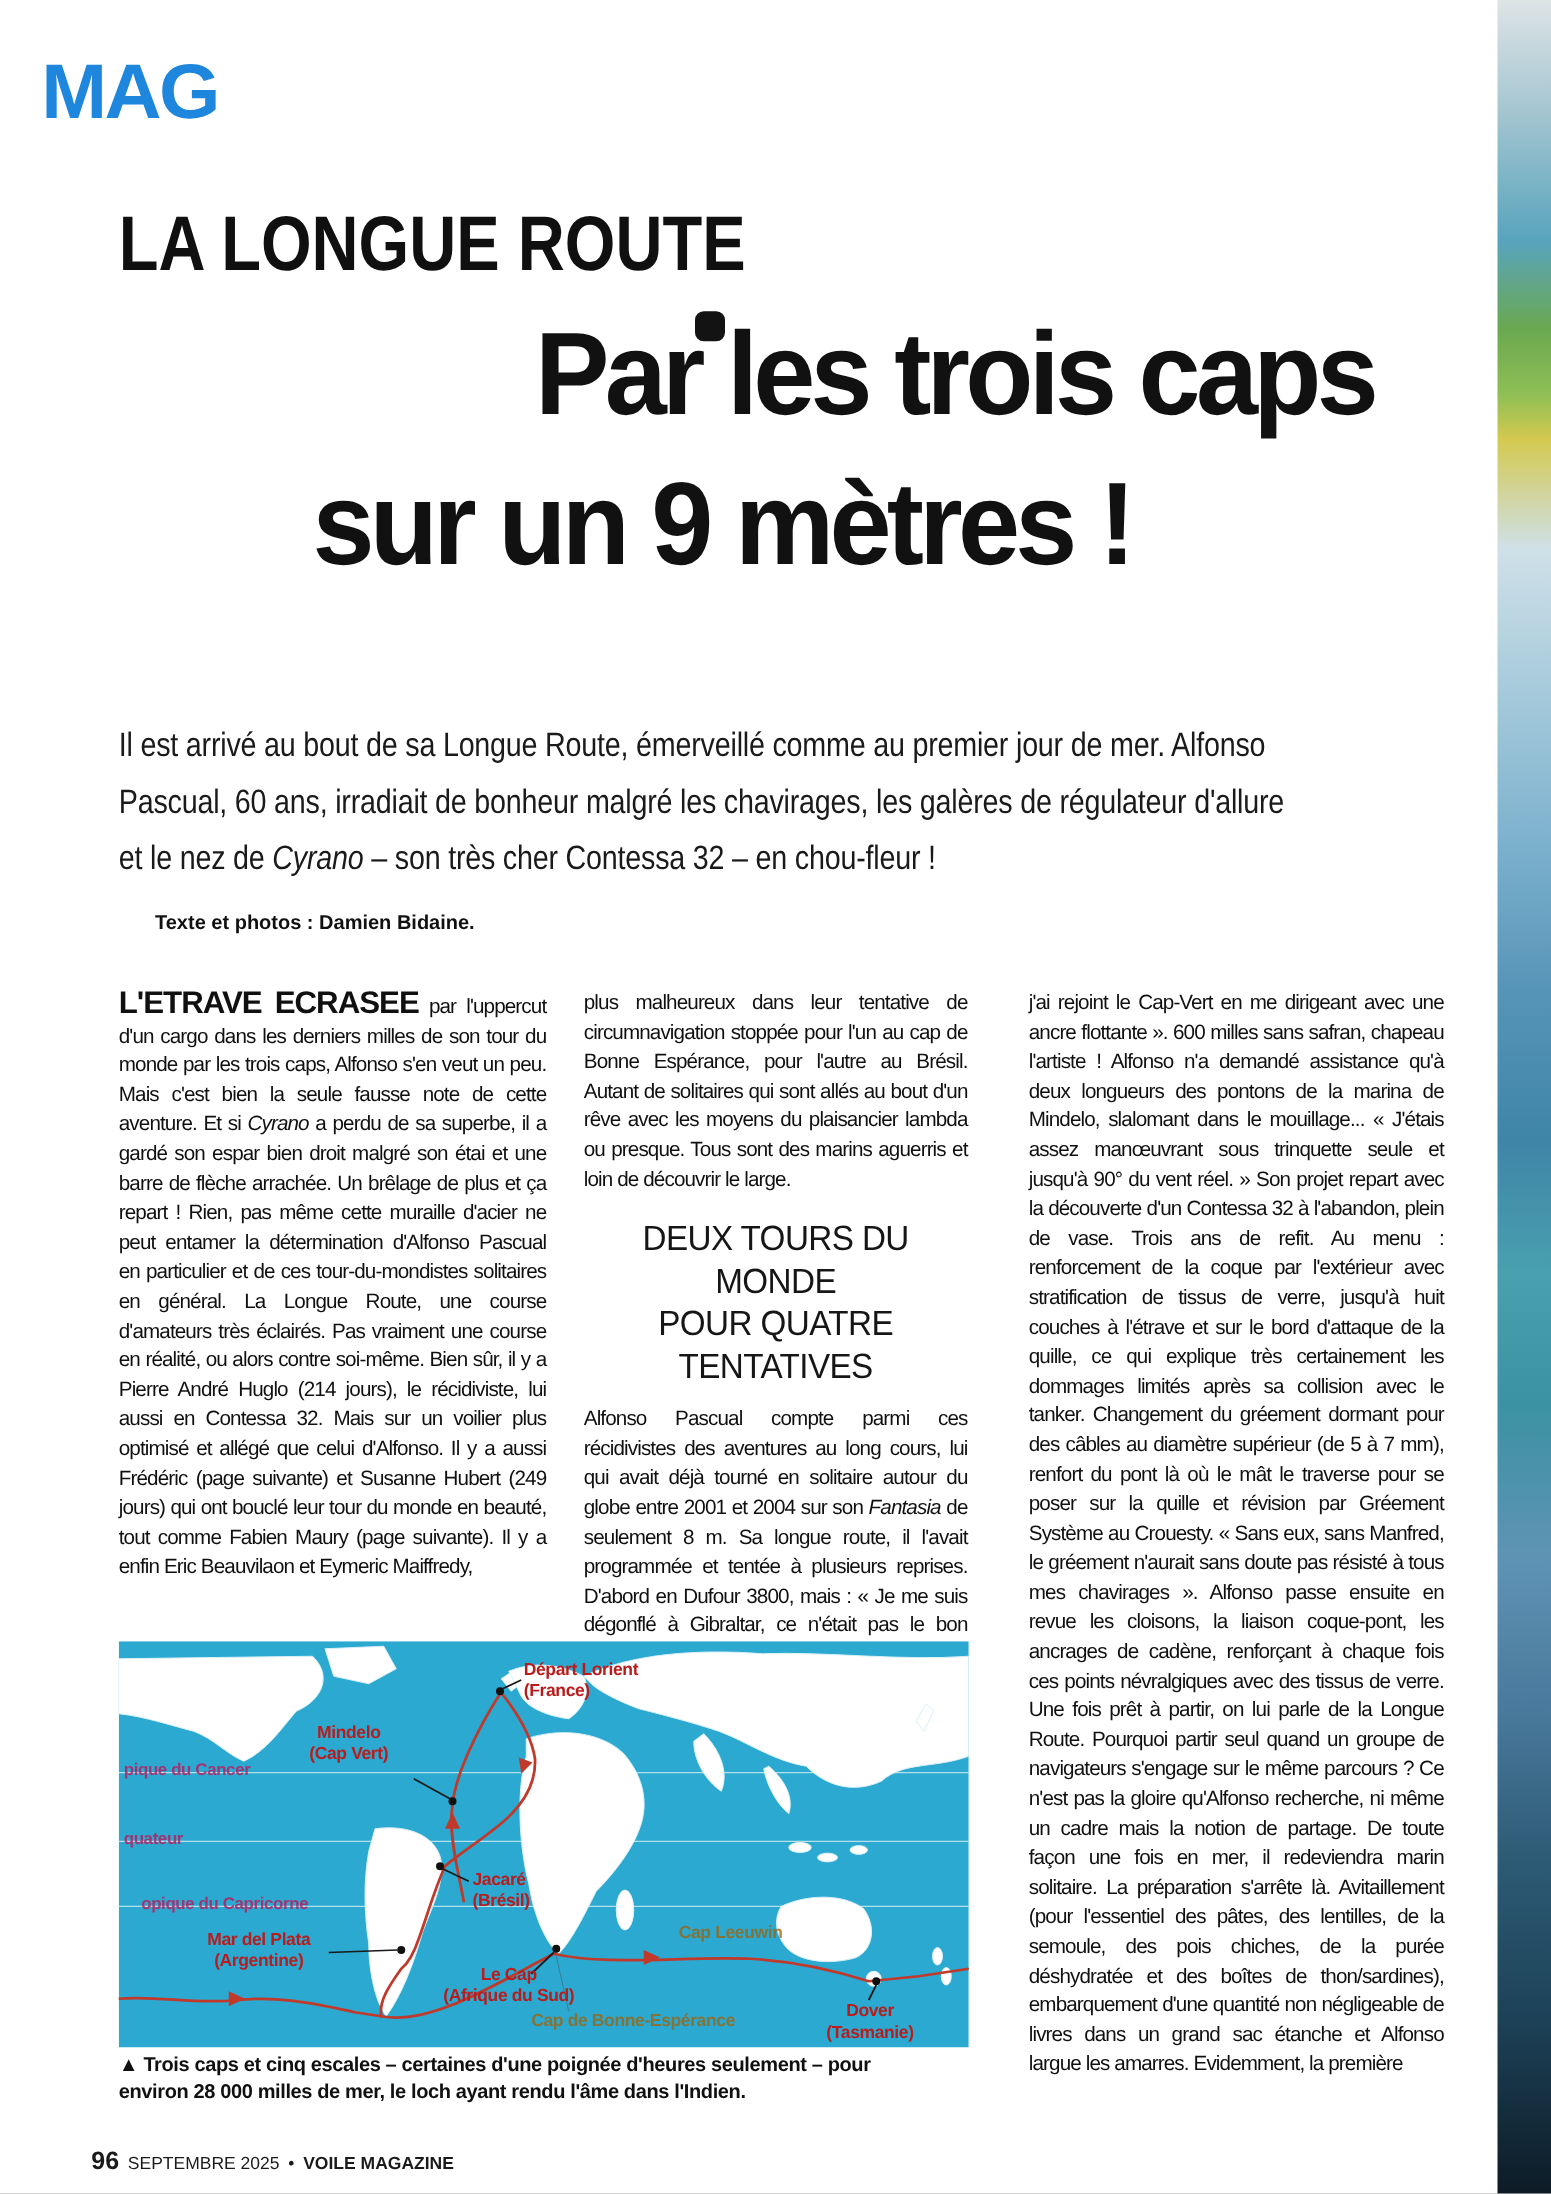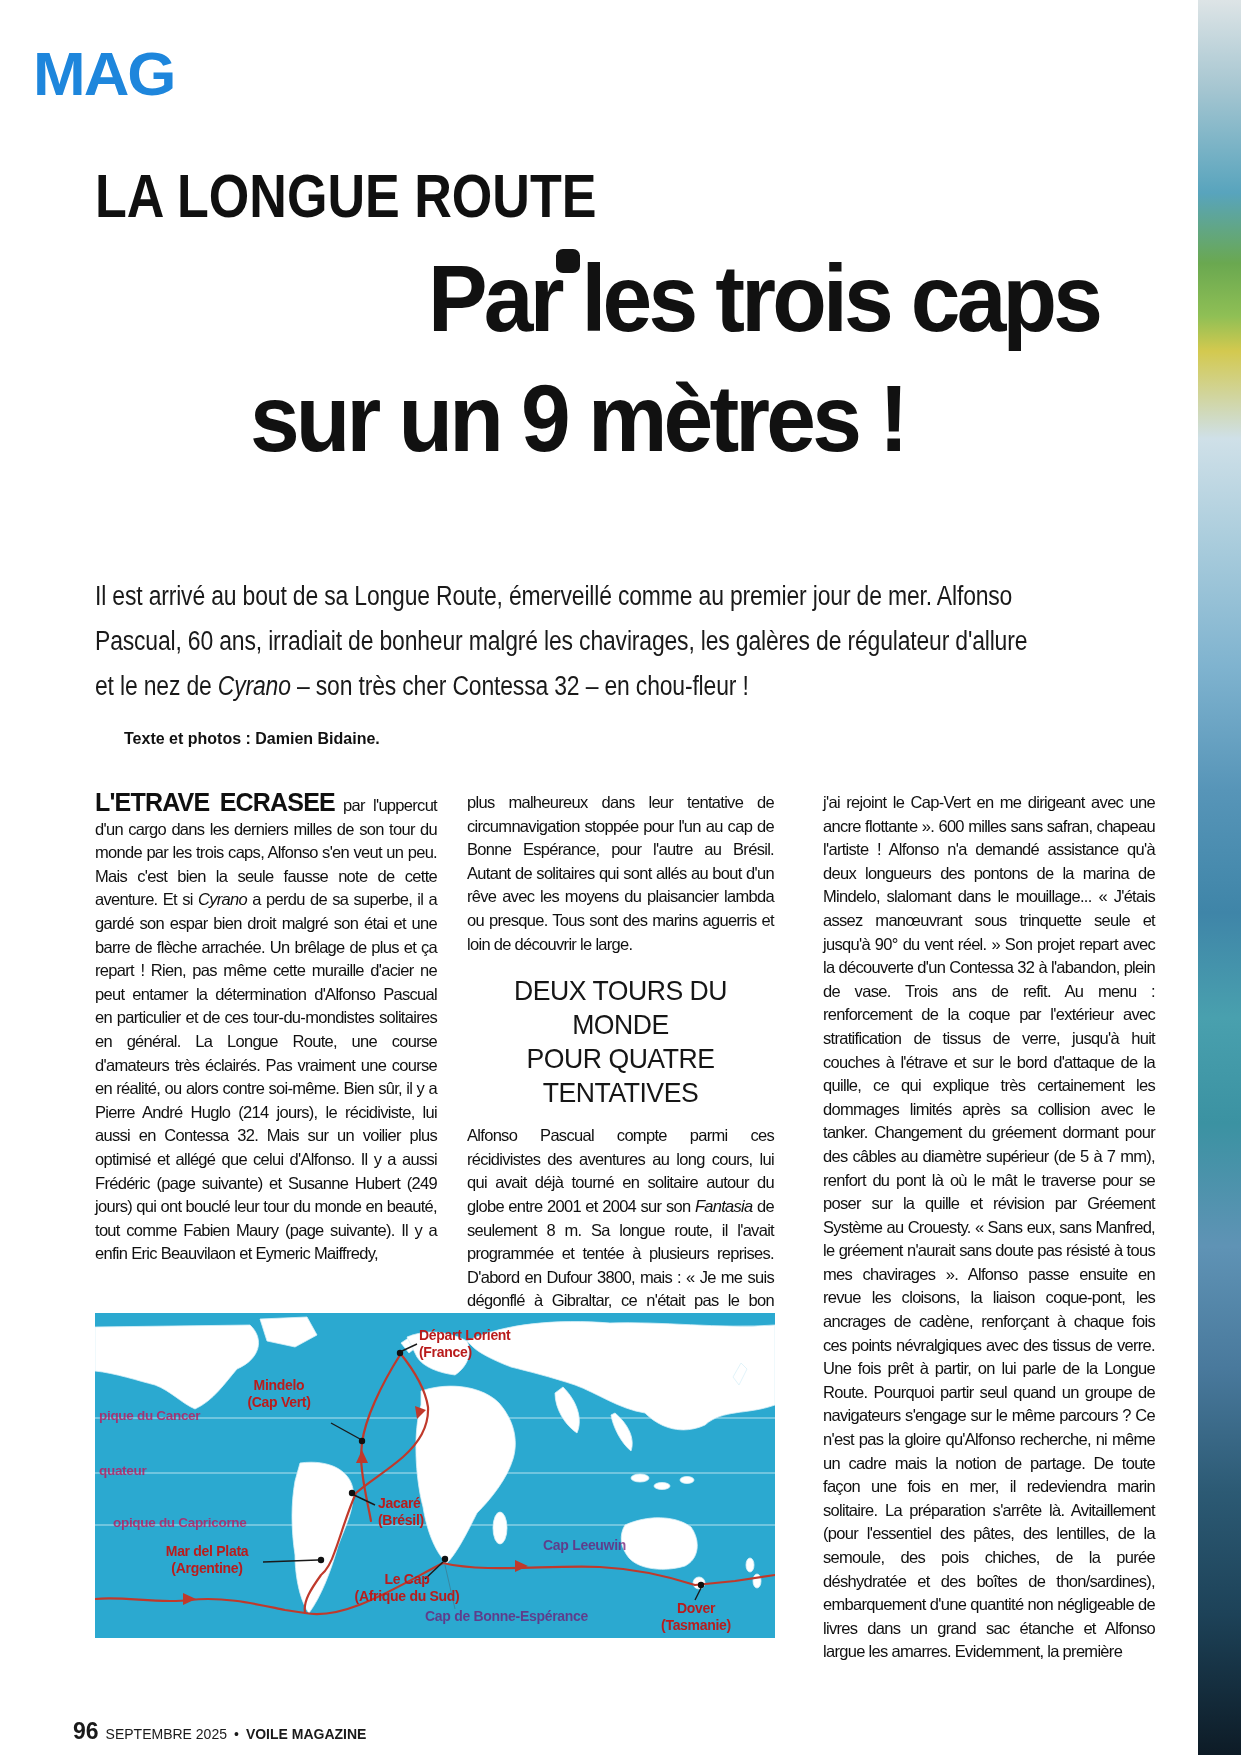--- a/index.html
+++ b/index.html
@@ -53,31 +53,31 @@
   }
   .map-fig{
     position:absolute; left:95px; top:1313px; width:680px; height:325px; margin:0;
   }
   .map-fig svg{position:absolute; left:0; top:0;}
   .map-label{
     position:absolute; white-space:pre-line; font-size:14px; font-weight:700;
     line-height:17px; color:#b91c1c; letter-spacing:-0.3px;
   }
   .map-label.center{text-align:center;}
-  .map-label.faint{color:#701a75; font-weight:700; opacity:0.75; white-space:nowrap;}
+  .map-label.faint{color:#a16207; font-weight:700; opacity:0.75; white-space:nowrap;}
   .map-label.grid{color:#be185d; font-weight:700; opacity:0.8; font-size:13.5px; white-space:nowrap;}
   .map-caption{
     position:absolute; left:95px; top:1642px; width:640px;
     font-size:16px; font-weight:700; line-height:21px; letter-spacing:-0.3px; color:#101010;
   }
   .footer{
     position:absolute; left:73px; top:1718px; font-size:14px; color:#1a1a1a;
     display:flex; align-items:baseline; gap:7px;
   }
-  .footer .pageno{font-size:23px; font-weight:700;}
+  .footer .pageno{font-size:20px; font-weight:700;}
   .footer .mag{font-weight:700;}
   .edge-strip{
     position:absolute; left:1198px; top:0; width:43px; height:1755px;
     background:linear-gradient(180deg,
       #dde4e6 0%, #a6c6d1 5%, #58a4bd 11%, #6aa850 15%, #8fbf55 18%, #d3c94f 20%,
       #cfe0e8 25%, #a9ccdc 31%, #7fb3cf 38%, #5795b8 45%, #3f85a8 52%, #49a0ae 58%,
       #3b92a2 64%, #5f93b5 71%, #49799c 78%, #2c5a74 85%, #1d4258 92%, #0d1b26 100%);
   }
 </style>
 </head>
@@ -185,20 +185,24 @@
 (Afrique du Sud)</div>
     <div class="map-label center" style="left:553px; top:287px; width:96px;">Dover
 (Tasmanie)</div>
     <div class="map-label faint" style="left:330px; top:295px;">Cap de Bonne-Espérance</div>
     <div class="map-label faint" style="left:448px; top:224px;">Cap Leeuwin</div>
     <div class="map-label grid" style="left:4px; top:94px;">pique du Cancer</div>
     <div class="map-label grid" style="left:4px; top:149px;">quateur</div>
     <div class="map-label grid" style="left:18px; top:201px;text-align:right;">opique du Capricorne</div>
   </figure>
 
+  <div class="map-caption">
+    <span>▲</span>
+    <span>Trois caps et cinq escales – certaines d'une poignée d'heures seulement – pour environ 28 000 milles de mer, le loch ayant rendu l'âme dans l'Indien.</span>
+  </div>
 
   <div class="footer">
     <span class="pageno">96</span>
     <span>SEPTEMBRE 2025</span>
     <span>•</span>
     <span class="mag">VOILE MAGAZINE</span>
   </div>
 
   <div class="edge-strip"></div>
 

